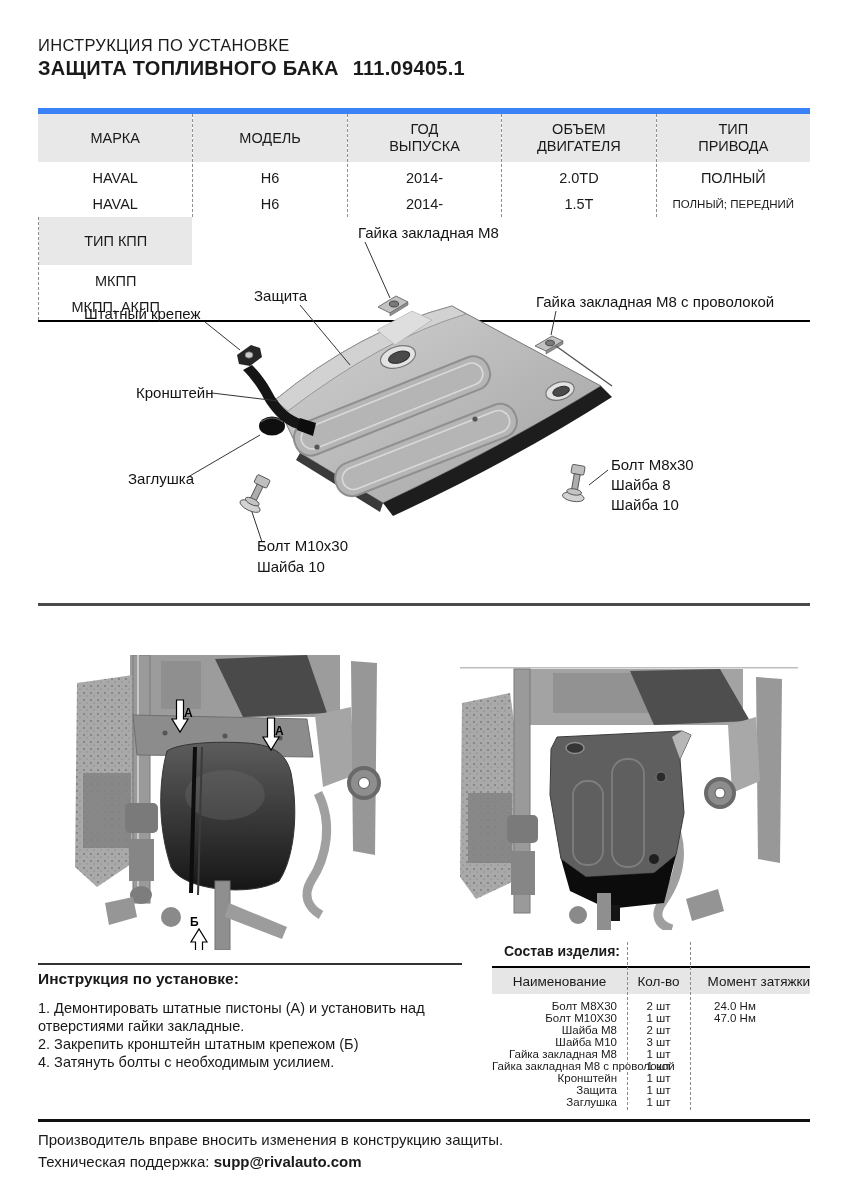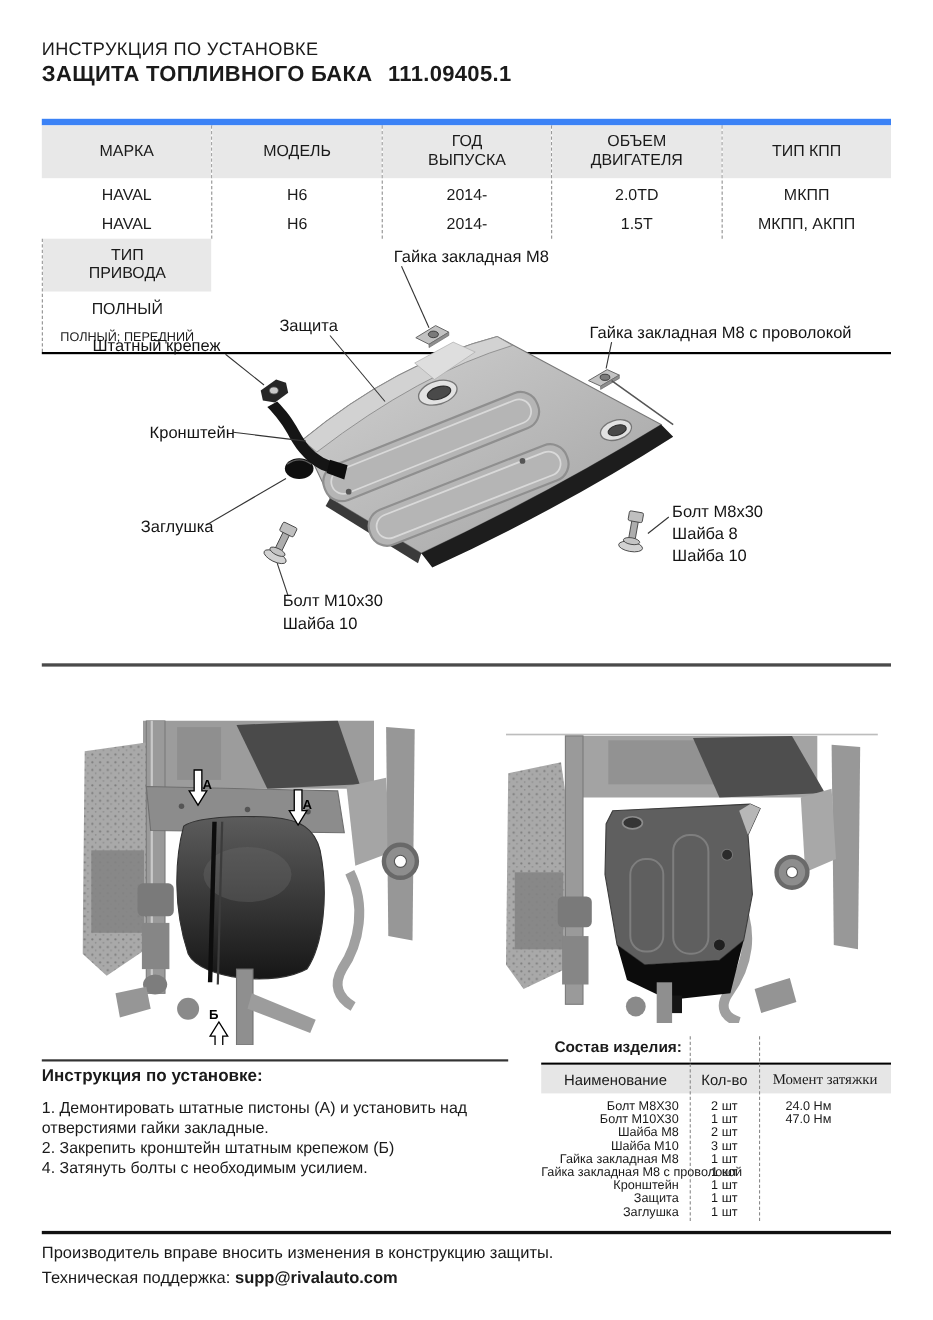--- a/index.html
+++ b/index.html
@@ -29,21 +29,21 @@
   .instr-title{left:38px;top:970px;font-size:15.5px;font-weight:bold;}
   .instr-steps{left:38px;top:999px;width:436px;font-size:14.5px;line-height:18px;}
   
   .parts{left:492px;top:942px;width:318px;height:175px;}
   .parts-title{position:absolute;left:12px;top:1px;font-size:14px;font-weight:bold;}
   .parts-topline{position:absolute;left:0;top:24px;width:318px;height:2px;background:#000;}
   .parts-head{position:absolute;left:0;top:26px;width:318px;height:26px;background:#e6e6e6;
               display:flex;align-items:center;font-size:13.5px;}
   .ph-name{width:135px;text-align:center;}
   .ph-qty{width:63px;text-align:center;}
-  .ph-torq{width:120px;text-align:center;font-family:Liberation Serif, serif;}
+  .ph-torq{width:120px;text-align:right;}
   .parts-rows{position:absolute;left:0;top:58px;width:318px;}
   .prow{display:flex;height:12px;align-items:center;font-size:11.5px;}
   .pr-name{width:125px;padding-right:10px;text-align:right;white-space:nowrap;}
   .pr-qty{width:63px;text-align:center;}
   .pr-torq{width:96px;padding-left:24px;text-align:left;}
   .pdash{position:absolute;top:0;height:168px;border-left:1px dashed #8a8a8a;width:0;}
   
   .bottom-line{left:38px;top:1119px;width:772px;height:3px;background:#111;}
   .footer1{left:38px;top:1131px;font-size:15px;}
   .footer2{left:38px;top:1153px;font-size:15px;}
@@ -85,32 +85,32 @@
     <div class="fit-col">
       <div class="fit-head">
           <span>ОБЪЕМ</span>
           <span>ДВИГАТЕЛЯ</span>
         </div>
       <div class="fit-cell first">2.0TD</div>
       <div class="fit-cell">1.5T</div>
     </div>
     <div class="fit-col">
       <div class="fit-head">
+          <span>ТИП</span>
+          <span>ПРИВОДА</span>
+        </div>
+      <div class="fit-cell first">ПОЛНЫЙ</div>
+      <div class="fit-cell small">ПОЛНЫЙ; ПЕРЕДНИЙ</div>
+    </div>
+    <div class="fit-col">
+      <div class="fit-head">
           <span>ТИП КПП</span>
         </div>
       <div class="fit-cell first">МКПП</div>
       <div class="fit-cell">МКПП, АКПП</div>
-    </div>
-    <div class="fit-col">
-      <div class="fit-head">
-          <span>ТИП</span>
-          <span>ПРИВОДА</span>
-        </div>
-      <div class="fit-cell first">ПОЛНЫЙ</div>
-      <div class="fit-cell small">ПОЛНЫЙ; ПЕРЕДНИЙ</div>
     </div>
   </div>
 
   <svg class="abs" style="left:0;top:215px;" width="848" height="388" viewBox="0 0 848 388">
     <defs>
       <linearGradient id="plateGrad" x1="0" y1="0" x2="1" y2="1">
         <stop offset="0" stop-color="#d2d2d2"></stop>
           <stop offset="1" stop-color="#a2a2a2"></stop>
       </linearGradient>
     </defs>

